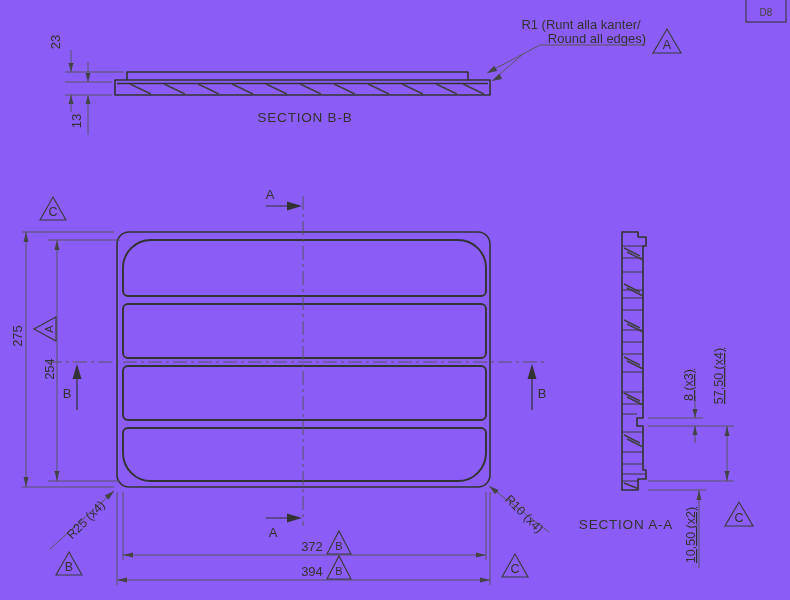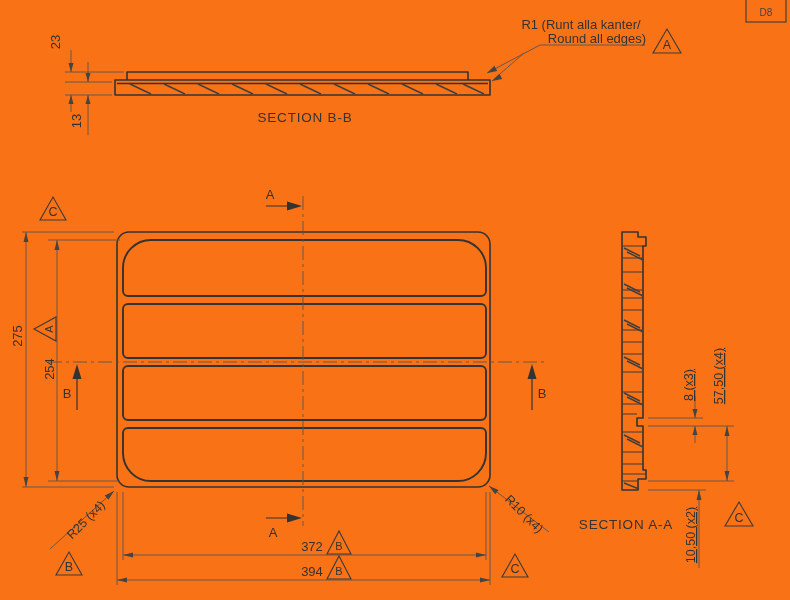--- a/index.html
+++ b/index.html
@@ -1,16 +1,16 @@
 <!DOCTYPE html>
 <html><head>
 <meta charset="utf-8">
 <style>
   html,body{margin:0;padding:0;background:#f4f4f4;}
-  .sheet{position:relative;width:790px;height:600px;background:#f97316;overflow:hidden;
+  .sheet{position:relative;width:790px;height:600px;background:#8b5cf6;overflow:hidden;
          font-family:"Liberation Sans", sans-serif;}
   svg{position:absolute;left:0;top:0;}
   .obj{stroke:#333;stroke-width:1.6;fill:none;stroke-linejoin:round;}
   .obj-thin{stroke:#3a3a3a;stroke-width:1.1;fill:none;}
   .hatch{stroke:#3f3f3f;stroke-width:1.4;fill:none;}
   .dim{stroke:#555;stroke-width:0.9;fill:none;}
   .cut{stroke:#333;stroke-width:1.2;fill:none;}
   .cl{stroke:#555;stroke-width:0.9;fill:none;stroke-dasharray:14 4 3 4;}
   .arr{fill:#333;stroke:none;}
   .darr{fill:#444;stroke:none;}

